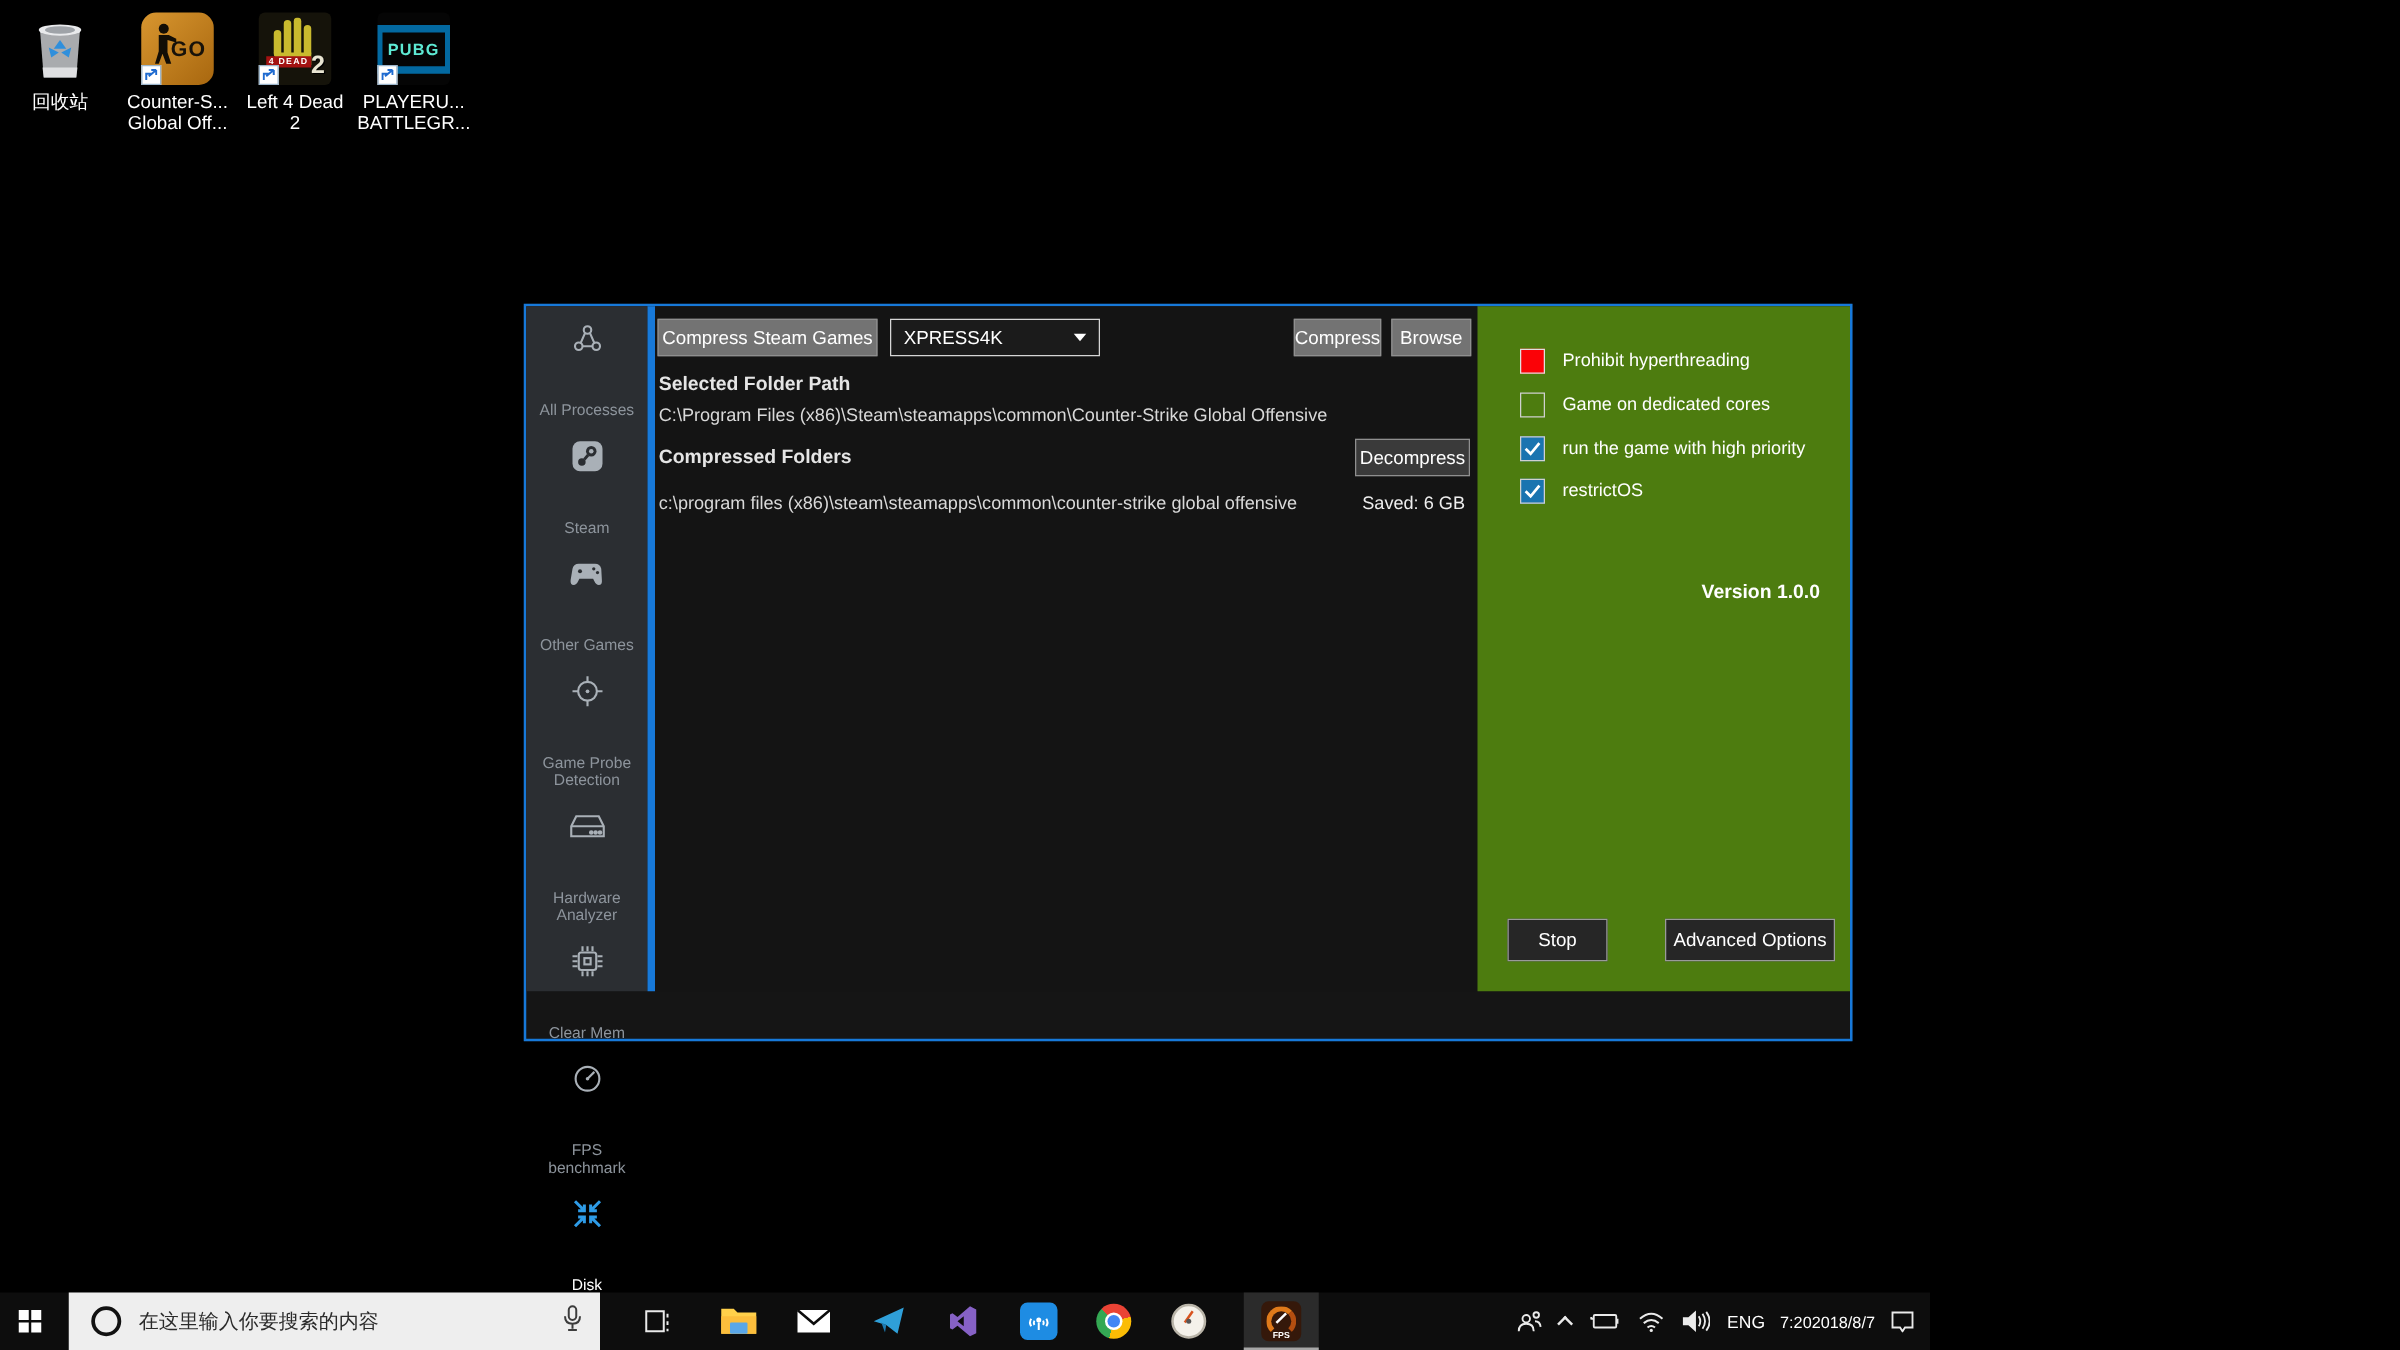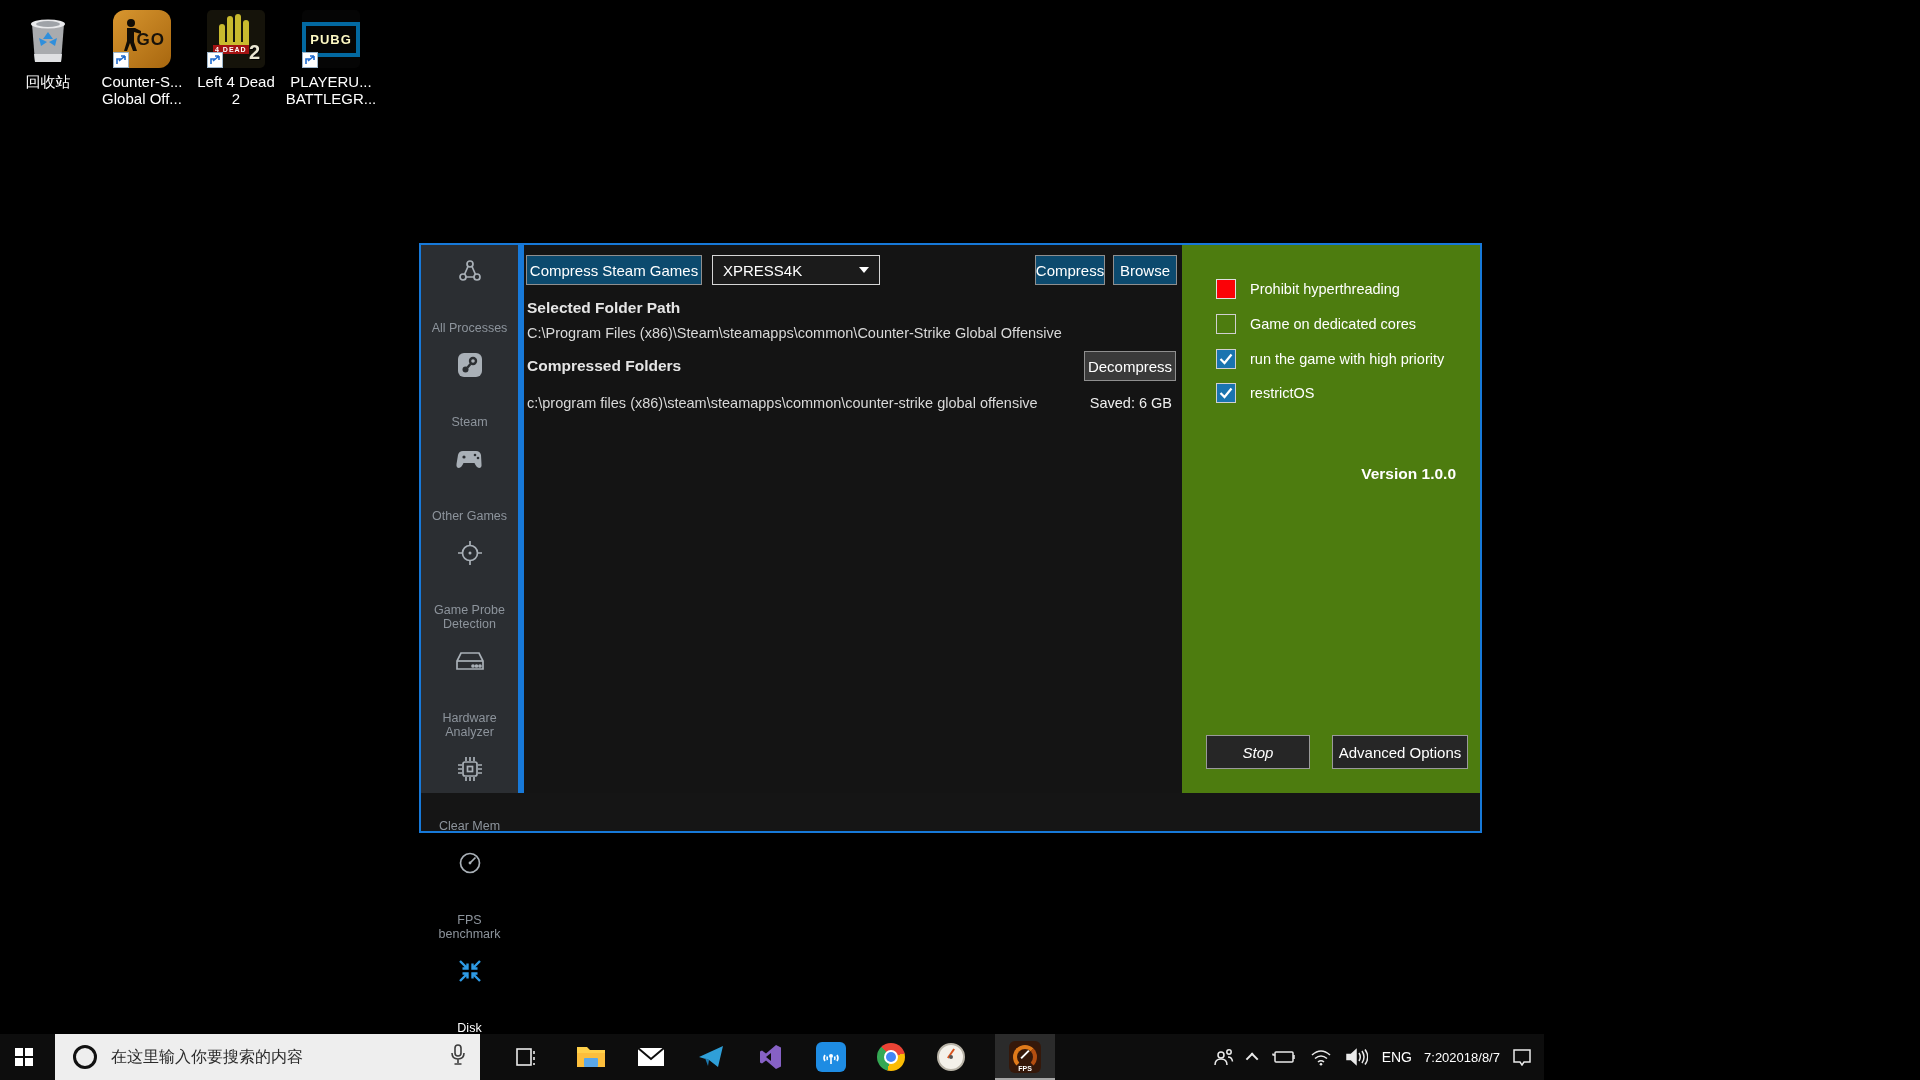--- a/index.html
+++ b/index.html
@@ -13,41 +13,41 @@
   .shortcut { position:absolute; left:0; bottom:0; width:16px; height:16px; background:#fff; border:1px solid #9db6cc; display:flex; align-items:center; justify-content:center; }
   .tile { width:58px; height:58px; border-radius:5px; position:relative; overflow:hidden; }
   .tile-csgo { background:linear-gradient(135deg,#d8962f,#a8670f);border-radius:12px; }
   .csgo-go { position:absolute; right:6px; top:20px; color:#17120a; font-weight:800; font-size:17px; letter-spacing:1px; }
   .csgo-man { position:absolute; left:8px; top:8px; }
   .tile-l4d2 { background:#15130a; }
   .l4d2-hand { position:absolute; left:8px; top:4px; }
   .l4d2-small { position:absolute; left:6px; bottom:14px; background:#a31212; color:#fff; font-size:7px; font-weight:700; padding:1px 2px; letter-spacing:1px; }
   .l4d2-two { position:absolute; right:5px; bottom:4px; color:#e9e5d2; font-weight:800; font-size:20px; text-shadow:1px 1px 0 #000; }
   .tile-pubg { background:#050505; display:flex; align-items:center; justify-content:center; }
-  .pubg-frame { border:4px solid #0369a1; padding:6px 4px; color:#fef9c3; font-weight:800; font-size:13px; letter-spacing:1px; }
+  .pubg-frame { border:6px solid #0369a1; padding:6px 4px; color:#5eead4; font-weight:800; font-size:13px; letter-spacing:1px; }
 
   
   .window { position:absolute; left:419px; top:243px; width:1063px; height:590px; border:2px solid #1779d9; background:#151515; box-shadow:0 10px 40px rgba(0,0,0,.7); }
   .titlebar { height:38px; background:#2b2e32; display:flex; align-items:center; }
   .wtitle { margin-left:14px; color:#b3ac9a; font-size:16px; letter-spacing:1px; }
   .wcontrols { margin-left:auto; display:flex; height:100%; align-items:center; }
   .wbtn { width:42px; height:100%; display:flex; align-items:center; justify-content:center; }
   .min-glyph { width:11px; height:2px; background:#9aa0a0; }
   .max-glyph { width:10px; height:10px; border:1.5px solid #9aa0a0; }
   .wbody { display:flex; height:548px; }
 
   .sidebar { width:97px; background:#2b2e32; display:flex; flex-direction:column; align-items:center; padding-top:12px; }
   .sbitem { display:flex; flex-direction:column; align-items:center; margin-bottom:16px; width:97px;gap:35px; }
   .sbicon { height:27px; display:flex; align-items:center; justify-content:center; }
   .sblabel { color:#8d949c; font-size:12.5px; line-height:14px; text-align:center; margin-top:2px; }
   .sbitem.active .sblabel { color:#fff; }
   .accent-stripe { width:6px; background:#1779d9; }
 
   .content { width:658px; background:#141414; position:relative; }
-  .dbtn { position:absolute; height:30px; background:#0c4a6e; border:1px solid #8f8f8f; color:#fff; font-size:15px; font-family:"Liberation Sans",sans-serif; display:flex; align-items:center; justify-content:center; }
+  .dbtn { position:absolute; height:30px; background:#737373; border:1px solid #8f8f8f; color:#fff; font-size:15px; font-family:"Liberation Sans",sans-serif; display:flex; align-items:center; justify-content:center; }
   .dropdown { position:absolute; left:188px; top:10px; width:168px; height:30px; background:#1b1b1b; border:1px solid #d6d6d6; color:#fff; font-size:15px; display:flex; align-items:center; padding:0 10px; }
   .caret { margin-left:auto; width:0; height:0; border-left:5px solid transparent; border-right:5px solid transparent; border-top:6px solid #fff; }
   .heading { position:absolute; left:3px; color:#e5e5e5; font-size:15.5px; font-weight:700; }
   .pathtext { position:absolute; left:3px; color:#d9d9d9; font-size:14.5px; }
   .savedtext { position:absolute; right:10px; color:#eee; font-size:14.5px; }
 
   .rpanel { flex:1; background:#4d7c0f; position:relative; }
   .cbrow { position:absolute; left:34px; display:flex; align-items:center; }
   .cbox { width:20px; height:20px; border:1px solid #d0d0d0; margin-right:14px; display:flex; align-items:center; justify-content:center; background:transparent; }
   .cbox.red { background:#fb0207; border-color:#e0e0e0; }
@@ -346,21 +346,21 @@
         <div class="cbox checked">
           <svg width="14" height="12" viewBox="0 0 14 12">
               <path d="M1.5 6 L5.5 10 L12.5 1.5" stroke="#fff" stroke-width="2.2" fill="none"></path>
             </svg>
         </div>
         <div class="cblabel">restrictOS</div>
       </div>
 
       <div class="version">Version 1.0.0</div>
 
-      <div class="panelbtn" style="left:24px; width:104px;font-style:italic;">Stop</div>
+      <div class="panelbtn" style="left:24px; width:80px;">Stop</div>
       <div class="panelbtn" style="left:150px; width:136px;">Advanced Options</div>
 
     </div>
   </div>
 </div>
 
 <div class="taskbar">
 
   <div class="startbtn">
     <div class="winlogo">

